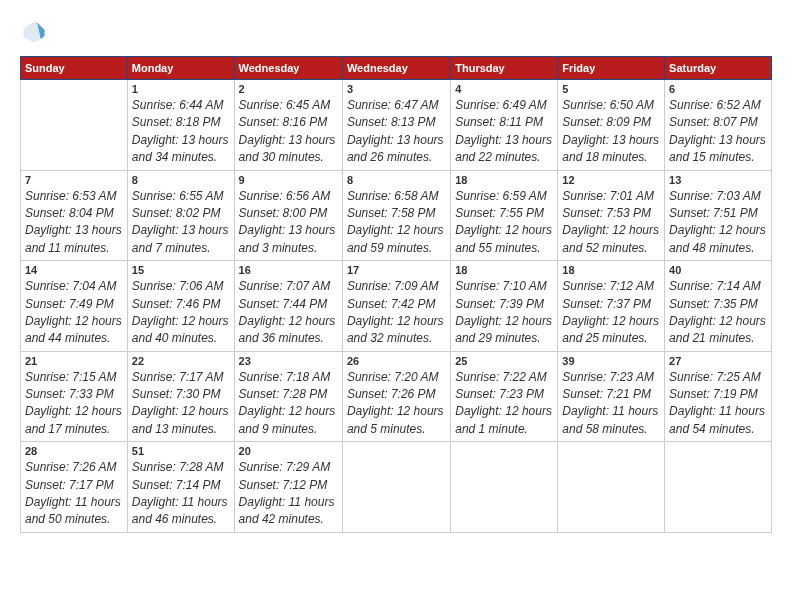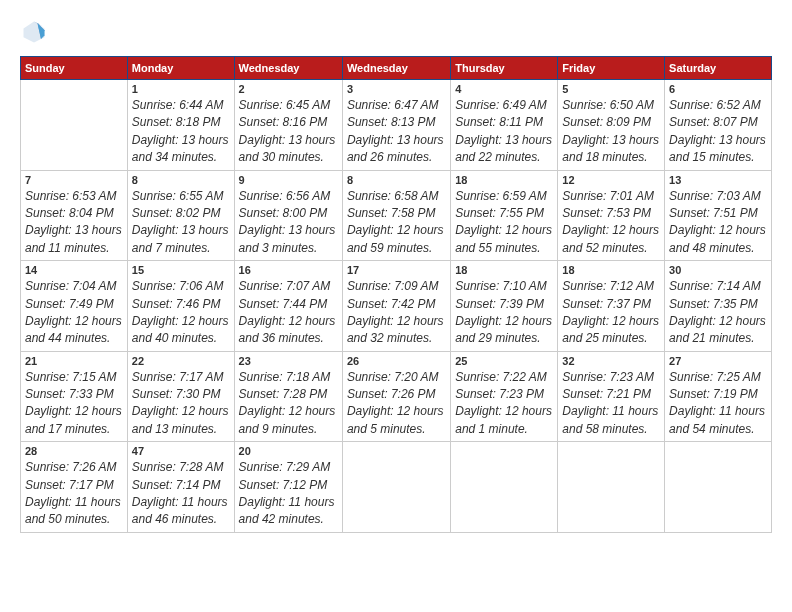--- a/index.html
+++ b/index.html
@@ -205,21 +205,21 @@
           </td>
           <td>
             <div class="day-number">18</div>
             <div class="day-info">Sunrise: 7:10 AM<br>Sunset: 7:39 PM<br>Daylight: 12 hours<br>and 29 minutes.</div>
           </td>
           <td>
             <div class="day-number">18</div>
             <div class="day-info">Sunrise: 7:12 AM<br>Sunset: 7:37 PM<br>Daylight: 12 hours<br>and 25 minutes.</div>
           </td>
           <td>
-            <div class="day-number">30</div>
+            <div class="day-number">40</div>
             <div class="day-info">Sunrise: 7:14 AM<br>Sunset: 7:35 PM<br>Daylight: 12 hours<br>and 21 minutes.</div>
           </td>
         </tr>
         <tr>
           <td>
             <div class="day-number">21</div>
             <div class="day-info">Sunrise: 7:15 AM<br>Sunset: 7:33 PM<br>Daylight: 12 hours<br>and 17 minutes.</div>
           </td>
           <td>
             <div class="day-number">22</div>
@@ -231,35 +231,35 @@
           </td>
           <td>
             <div class="day-number">26</div>
             <div class="day-info">Sunrise: 7:20 AM<br>Sunset: 7:26 PM<br>Daylight: 12 hours<br>and 5 minutes.</div>
           </td>
           <td>
             <div class="day-number">25</div>
             <div class="day-info">Sunrise: 7:22 AM<br>Sunset: 7:23 PM<br>Daylight: 12 hours<br>and 1 minute.</div>
           </td>
           <td>
-            <div class="day-number">32</div>
+            <div class="day-number">39</div>
             <div class="day-info">Sunrise: 7:23 AM<br>Sunset: 7:21 PM<br>Daylight: 11 hours<br>and 58 minutes.</div>
           </td>
           <td>
             <div class="day-number">27</div>
             <div class="day-info">Sunrise: 7:25 AM<br>Sunset: 7:19 PM<br>Daylight: 11 hours<br>and 54 minutes.</div>
           </td>
         </tr>
         <tr>
           <td>
             <div class="day-number">28</div>
             <div class="day-info">Sunrise: 7:26 AM<br>Sunset: 7:17 PM<br>Daylight: 11 hours<br>and 50 minutes.</div>
           </td>
           <td>
-            <div class="day-number">47</div>
+            <div class="day-number">51</div>
             <div class="day-info">Sunrise: 7:28 AM<br>Sunset: 7:14 PM<br>Daylight: 11 hours<br>and 46 minutes.</div>
           </td>
           <td>
             <div class="day-number">20</div>
             <div class="day-info">Sunrise: 7:29 AM<br>Sunset: 7:12 PM<br>Daylight: 11 hours<br>and 42 minutes.</div>
           </td>
           <td class="empty-cell"></td>
           <td class="empty-cell"></td>
           <td class="empty-cell"></td>
           <td class="empty-cell"></td>

